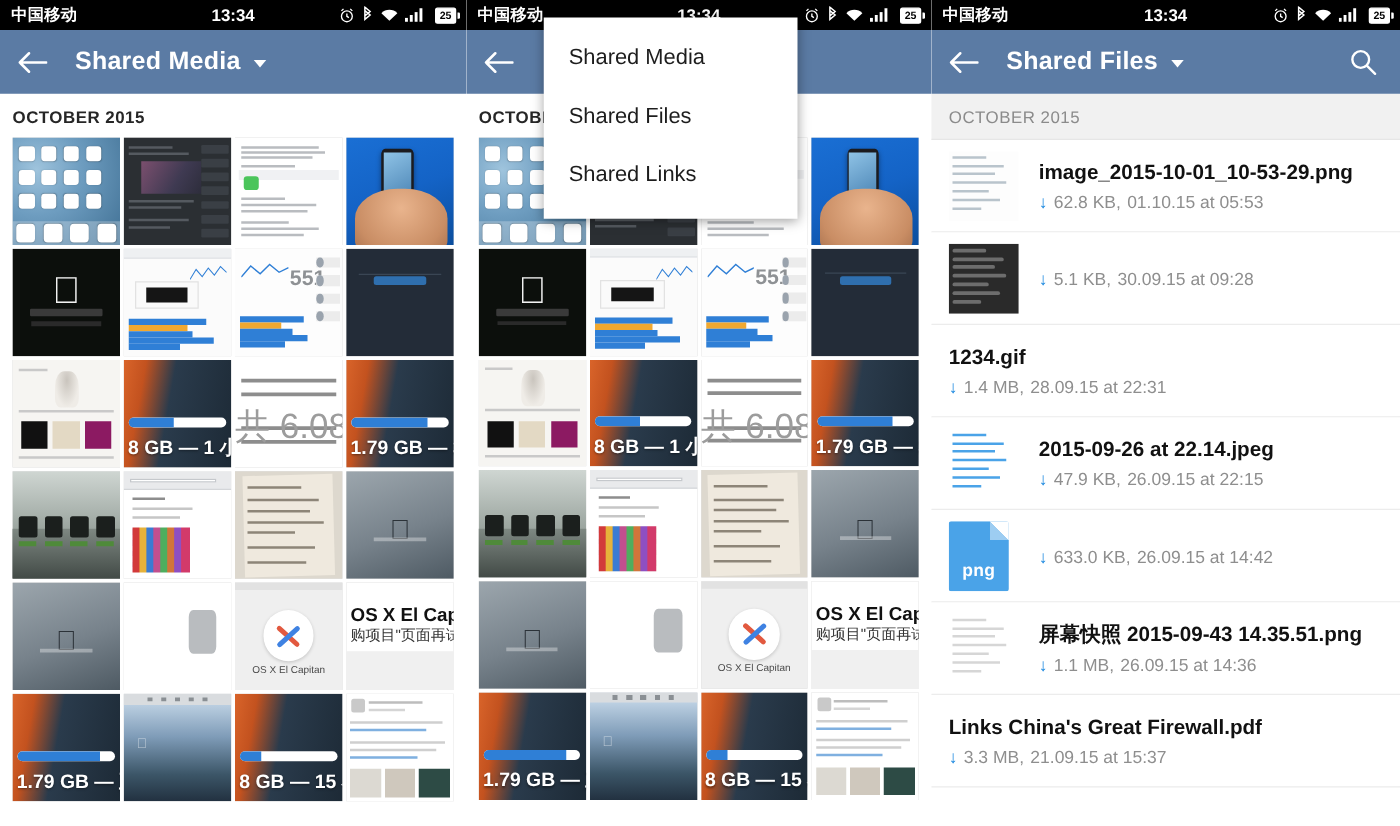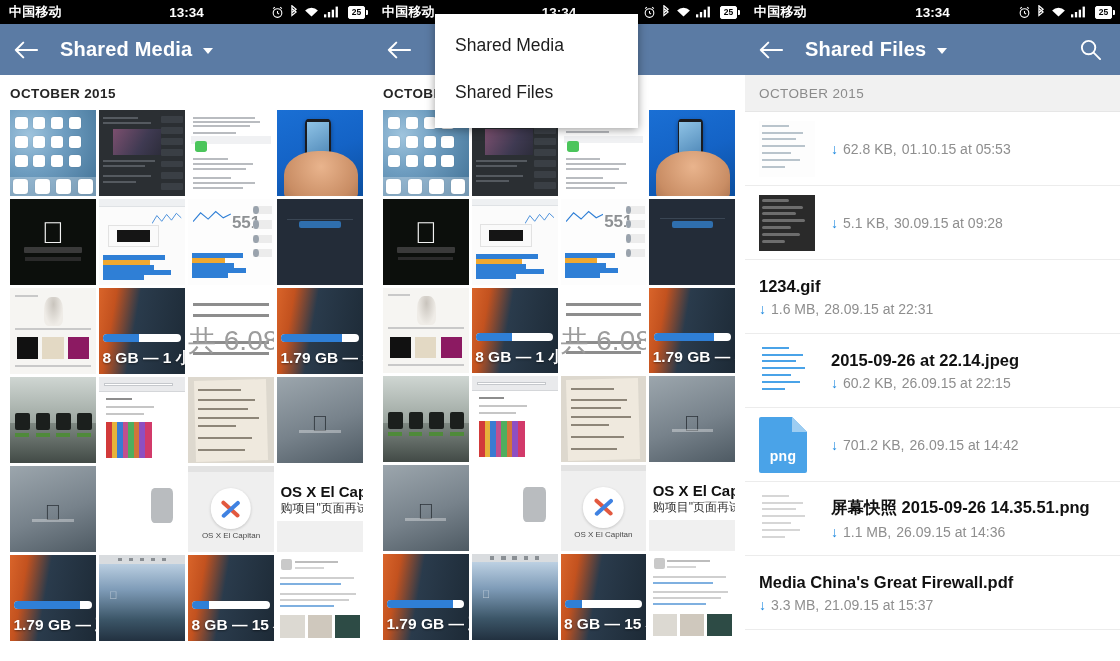--- a/index.html
+++ b/index.html
@@ -1099,20 +1099,21 @@
               <i></i>
               <i></i>
             </div>
           </div>
         </div>
       </div>
 
     <div class="menu" id="menu2">
         <div class="menu-item">Shared Media</div>
         <div class="menu-item">Shared Files</div>
+        <div class="menu-item">Shared Links</div>
       </div>
   </div>
 
   <div class="panel panel-3">
     <div class="statusbar">
       <div class="sb-carrier">中国移动</div>
       <div class="sb-time">13:34</div>
       <div class="sb-icons">
         <span>
           <svg width="13" height="13" viewBox="0 0 24 24">
@@ -1168,20 +1169,21 @@
               <i style="top:8%;left:6%;width:48%"></i>
               <i style="top:20%;left:6%;width:72%"></i>
               <i style="top:32%;left:6%;width:60%"></i>
               <i style="top:44%;left:6%;width:76%"></i>
               <i style="top:56%;left:6%;width:52%"></i>
               <i style="top:68%;left:6%;width:68%"></i>
               <i style="top:82%;left:6%;width:40%"></i>
             </div>
           </div>
        <div class="file-meta">
+         <div class="file-name">image_2015-10-01_10-53-29.png</div>
          <div class="file-sub">
            <span class="dl-arrow">↓</span>
            <span>62.8 KB,</span>
            <span>01.10.15 at 05:53</span>
          </div>
        </div>
         </div>
         <div class="file-row">
           <div class="file-thumb">
             <div class="doc-thumb thumb-darkphoto">
@@ -1200,85 +1202,85 @@
            <span>5.1 KB,</span>
            <span>30.09.15 at 09:28</span>
          </div>
        </div>
         </div>
         <div class="file-row">
        <div class="file-meta">
          <div class="file-name">1234.gif</div>
          <div class="file-sub">
            <span class="dl-arrow">↓</span>
-           <span>1.6 MB,</span>
+           <span>1.4 MB,</span>
            <span>28.09.15 at 22:31</span>
          </div>
        </div>
         </div>
         <div class="file-row">
           <div class="file-thumb">
             <div class="doc-thumb thumb-blue">
               <i style="top:8%;left:6%;width:48%"></i>
               <i style="top:20%;left:6%;width:72%"></i>
               <i style="top:32%;left:6%;width:60%"></i>
               <i style="top:44%;left:6%;width:76%"></i>
               <i style="top:56%;left:6%;width:52%"></i>
               <i style="top:68%;left:6%;width:68%"></i>
               <i style="top:82%;left:6%;width:40%"></i>
             </div>
           </div>
        <div class="file-meta">
          <div class="file-name">2015-09-26 at 22.14.jpeg</div>
          <div class="file-sub">
            <span class="dl-arrow">↓</span>
-           <span>60.2 KB,</span>
+           <span>47.9 KB,</span>
            <span>26.09.15 at 22:15</span>
          </div>
        </div>
         </div>
         <div class="file-row">
           <div class="file-thumb">
             <div class="ft ft-png">
               <div class="fold"></div>
               <span>png</span>
             </div>
           </div>
        <div class="file-meta">
          <div class="file-sub">
            <span class="dl-arrow">↓</span>
-           <span>701.2 KB,</span>
+           <span>633.0 KB,</span>
            <span>26.09.15 at 14:42</span>
          </div>
        </div>
         </div>
         <div class="file-row">
           <div class="file-thumb">
             <div class="doc-thumb thumb-sheet">
               <i style="top:8%;left:6%;width:48%"></i>
               <i style="top:20%;left:6%;width:72%"></i>
               <i style="top:32%;left:6%;width:60%"></i>
               <i style="top:44%;left:6%;width:76%"></i>
               <i style="top:56%;left:6%;width:52%"></i>
               <i style="top:68%;left:6%;width:68%"></i>
               <i style="top:82%;left:6%;width:40%"></i>
             </div>
           </div>
        <div class="file-meta">
-         <div class="file-name">屏幕快照 2015-09-26 14.35.51.png</div>
+         <div class="file-name">屏幕快照 2015-09-43 14.35.51.png</div>
          <div class="file-sub">
            <span class="dl-arrow">↓</span>
            <span>1.1 MB,</span>
            <span>26.09.15 at 14:36</span>
          </div>
        </div>
         </div>
         <div class="file-row">
        <div class="file-meta">
-         <div class="file-name">Media China's Great Firewall.pdf</div>
+         <div class="file-name">Links China's Great Firewall.pdf</div>
          <div class="file-sub">
            <span class="dl-arrow">↓</span>
            <span>3.3 MB,</span>
            <span>21.09.15 at 15:37</span>
          </div>
        </div>
         </div>
       </div>
   </div>
 

